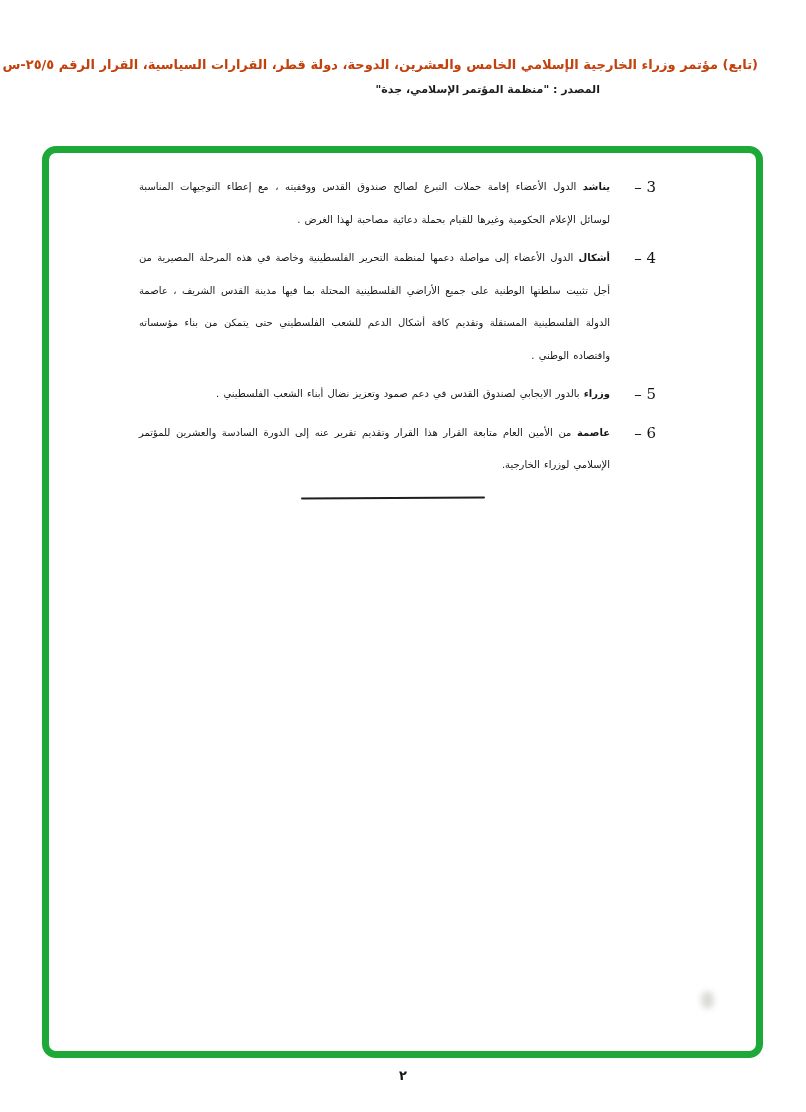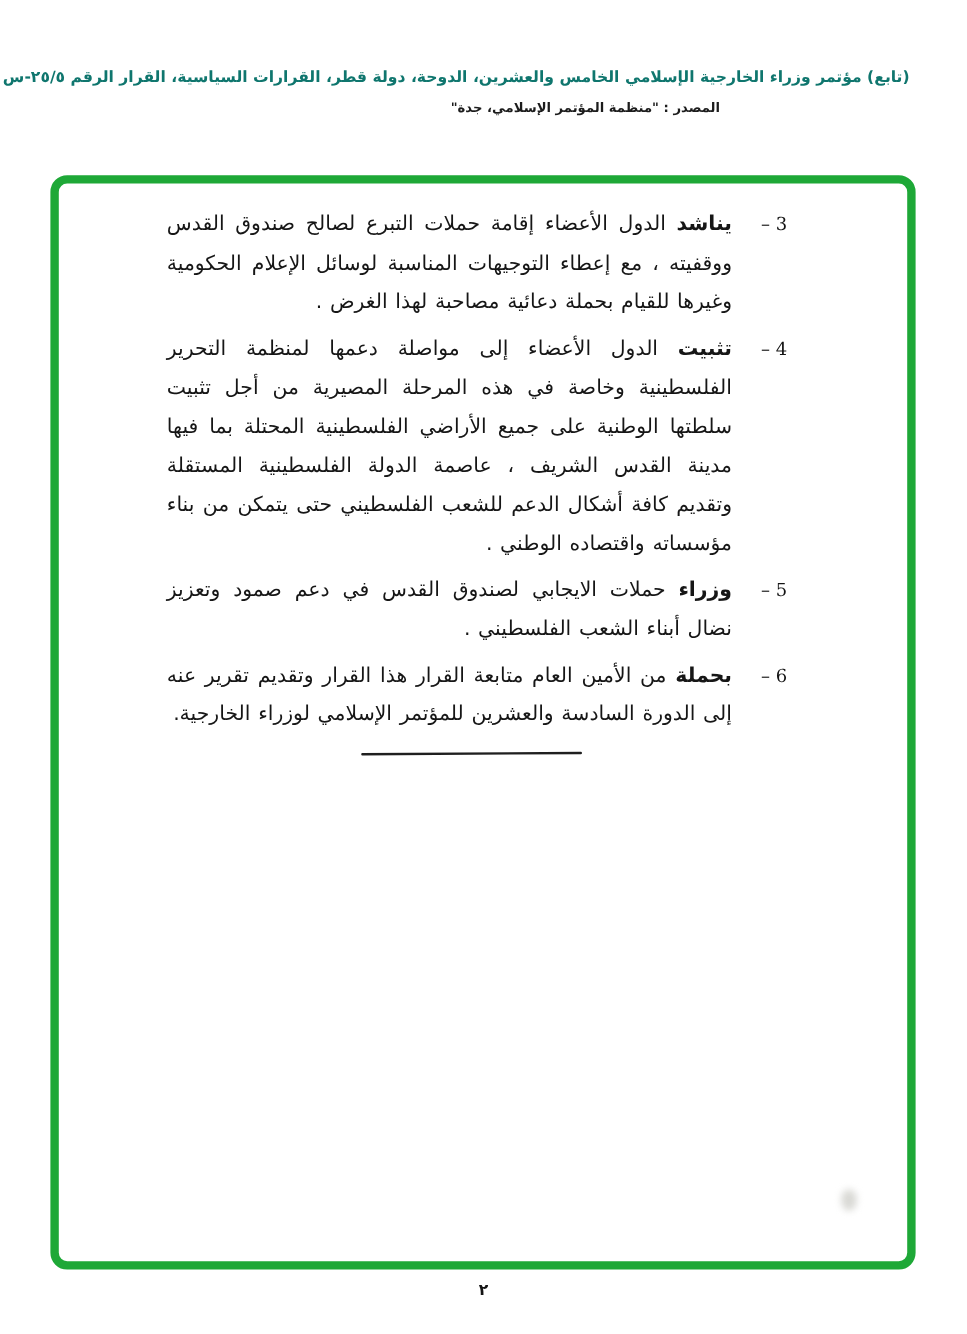--- a/index.html
+++ b/index.html
@@ -21,21 +21,21 @@
     position: absolute;
     top: 57px;
     right: 48px;
     width: 680px;
     direction: rtl;
     text-align: right;
     font-size: 13px;
     font-weight: bold;
     letter-spacing: 0.2px;
     white-space: nowrap;
-    color: #0f766e;
+    color: #c2410c;
   }
   .hdr2 {
     position: absolute;
     top: 83px;
     right: 206px;
     direction: rtl;
     font-size: 11px;
     font-weight: bold;
     color: #1c1c1c;
   }
@@ -66,21 +66,21 @@
     flex: 0 0 36px;
     font-family: "DejaVu Serif", serif;
     font-size: 15px;
     line-height: 32.5px;
     text-align: right;
     white-space: nowrap;
     color: #141414;
   }
   .clause-text {
     flex: 1 1 auto;
-    font-size: 17px;
+    font-size: 10px;
     line-height: 32.5px;
     text-align: justify;
     text-justify: inter-word;
     word-spacing: 1px;
     color: #161616;
   }
   .clause-text b {
     font-weight: bold;
   }
 
@@ -134,37 +134,37 @@
         <div class="clause-marker">3 –</div>
         <div class="clause-text">
           <b>يناشد</b>
           <span>الدول الأعضاء إقامة حملات التبرع لصالح صندوق القدس ووقفيته ، مع إعطاء التوجيهات المناسبة لوسائل الإعلام الحكومية وغيرها للقيام بحملة دعائية مصاحبة لهذا الغرض .</span>
         </div>
       </div>
 
       <div class="clause">
         <div class="clause-marker">4 –</div>
         <div class="clause-text">
-          <b>تثبيت</b>
+          <b>أشكال</b>
           <span>الدول الأعضاء إلى مواصلة دعمها لمنظمة التحرير الفلسطينية وخاصة في هذه المرحلة المصيرية من أجل تثبيت سلطتها الوطنية على جميع الأراضي الفلسطينية المحتلة بما فيها مدينة القدس الشريف ، عاصمة الدولة الفلسطينية المستقلة وتقديم كافة أشكال الدعم للشعب الفلسطيني حتى يتمكن من بناء مؤسساته واقتصاده الوطني .</span>
         </div>
       </div>
 
       <div class="clause">
         <div class="clause-marker">5 –</div>
         <div class="clause-text">
           <b>وزراء</b>
-          <span>حملات الايجابي لصندوق القدس في دعم صمود وتعزيز نضال أبناء الشعب الفلسطيني .</span>
+          <span>بالدور الايجابي لصندوق القدس في دعم صمود وتعزيز نضال أبناء الشعب الفلسطيني .</span>
         </div>
       </div>
 
       <div class="clause">
         <div class="clause-marker">6 –</div>
         <div class="clause-text">
-          <b>بحملة</b>
+          <b>عاصمة</b>
           <span>من الأمين العام متابعة القرار هذا القرار وتقديم تقرير عنه إلى الدورة السادسة والعشرين للمؤتمر الإسلامي لوزراء الخارجية.</span>
         </div>
       </div>
 
       <div class="end-rule"></div>
     </div>
 
     <div class="smudge"></div>
   </div>
 

